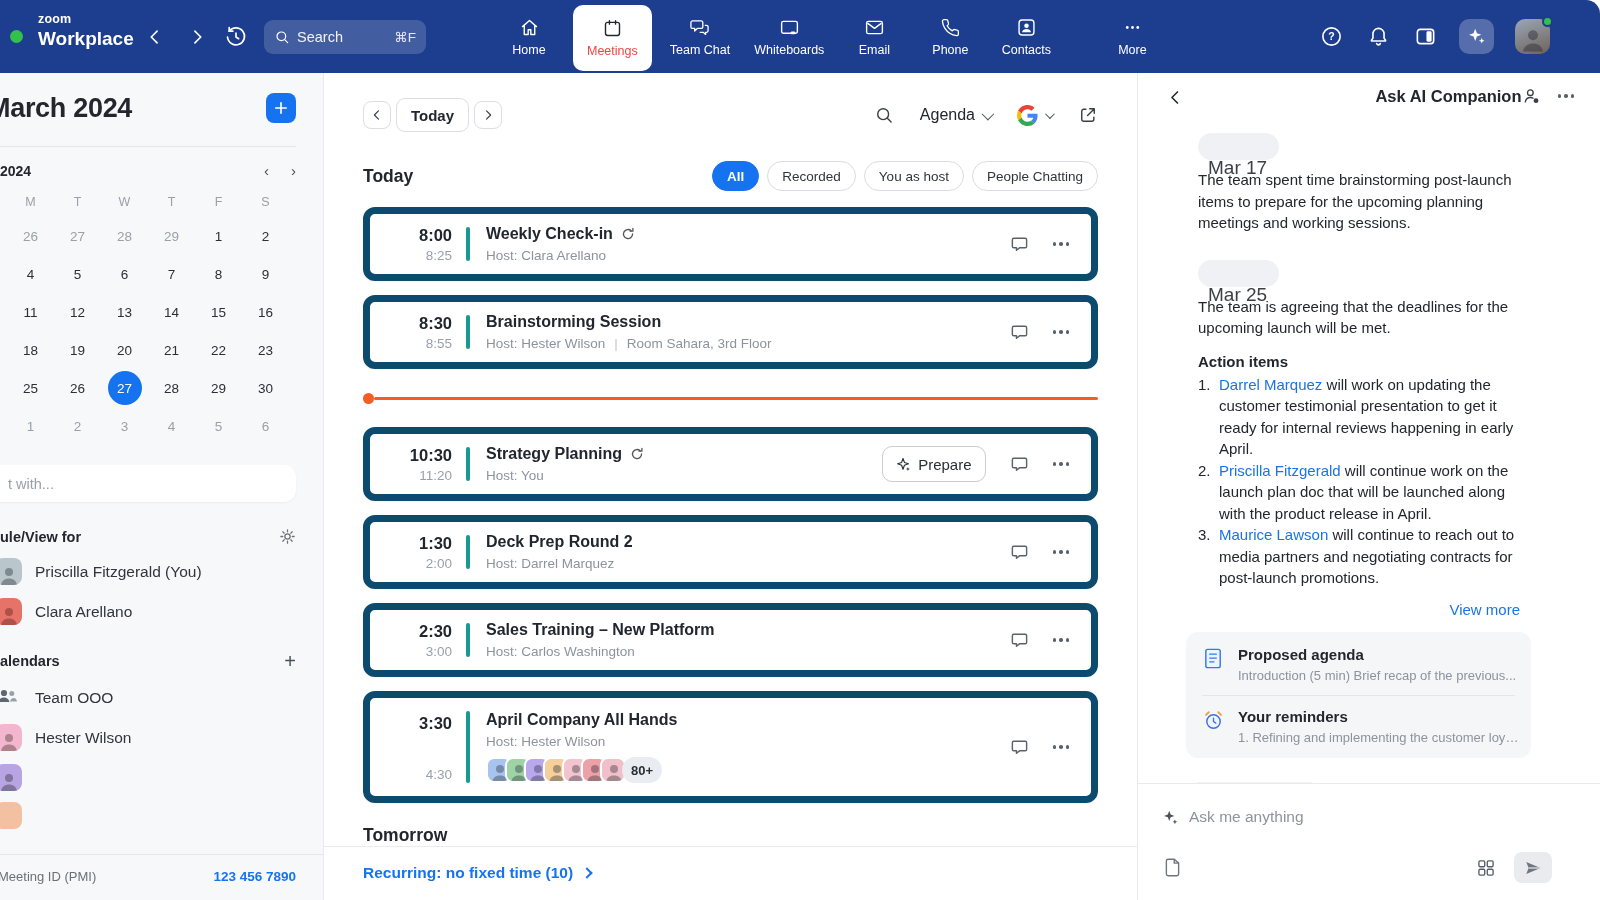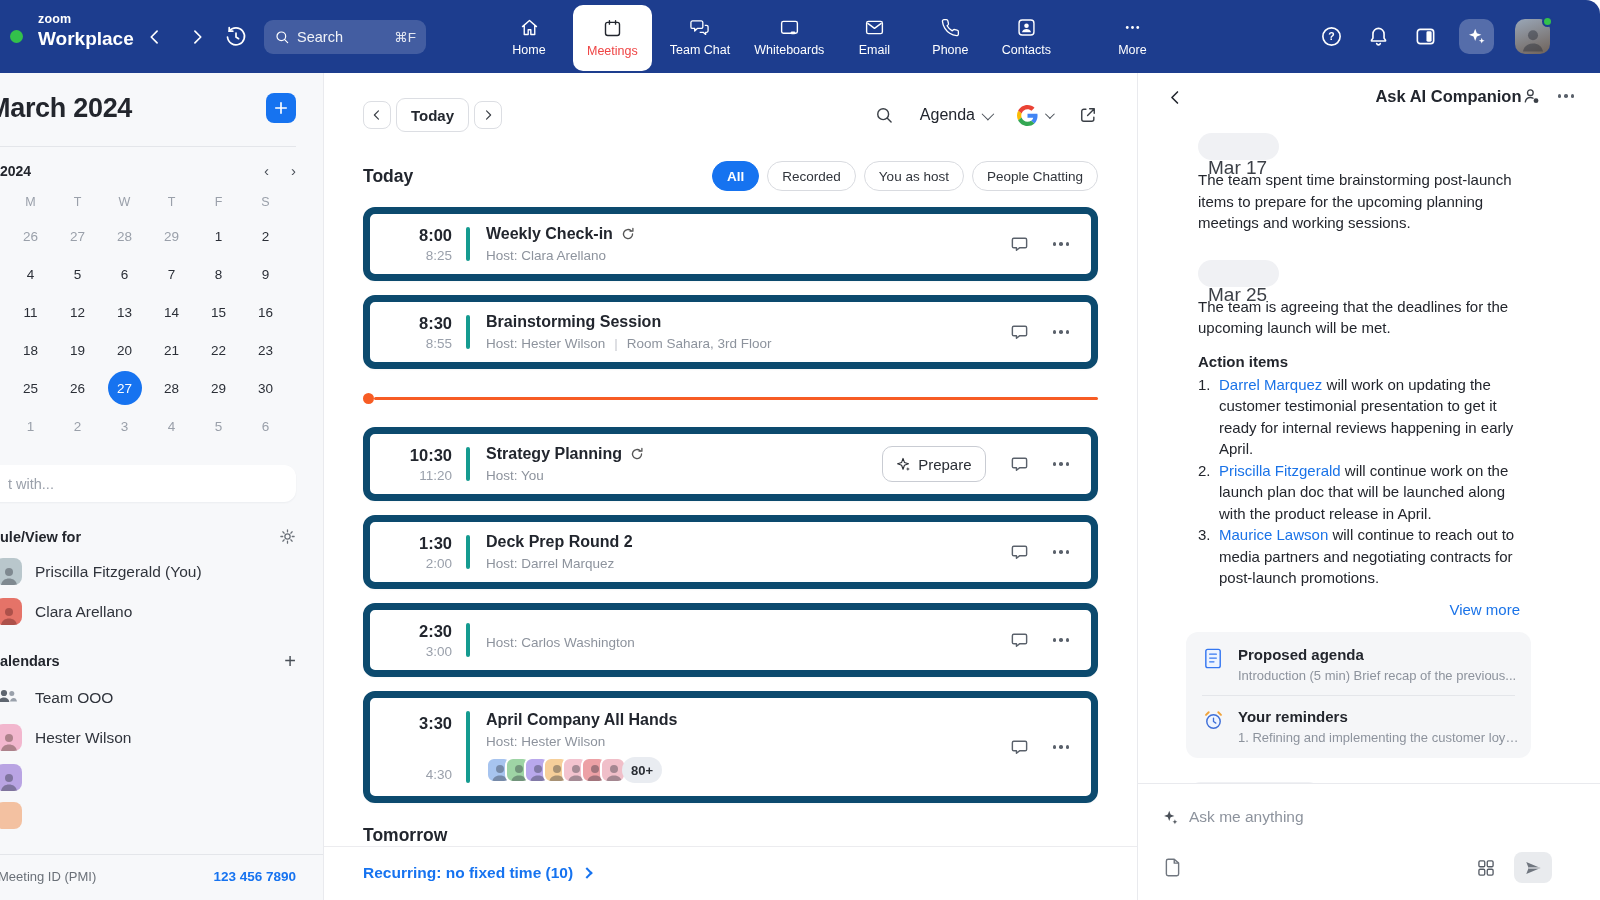--- a/index.html
+++ b/index.html
@@ -671,20 +671,23 @@
           </div>
         </div>
 
         <div class="mcard">
           <div class="mtime">
               <span class="t1">2:30</span>
               <span class="t2">3:00</span>
             </div>
           <div class="mbar"></div>
           <div class="minfo">
+            <div class="mtitlerow">
+                <span class="mtitle">Sales Training – New Platform</span>
+              </div>
             <div class="mhost">Host: Carlos Washington</div>
           </div>
           <div class="mright">
             <span class="m-hicon">
                 <svg viewBox="0 0 20 20" width="19" height="19">
                   <path d="M4 3.5h12A1.5 1.5 0 0 1 17.5 5v7a1.5 1.5 0 0 1-1.5 1.5h-6L6.8 16v-2.5H4A1.5 1.5 0 0 1 2.5 12V5A1.5 1.5 0 0 1 4 3.5z" fill="none" stroke="#5a616b" stroke-width="1.5" stroke-linejoin="round"></path>
                 </svg>
               </span>
             <span class="dots3">
                 <i></i>

